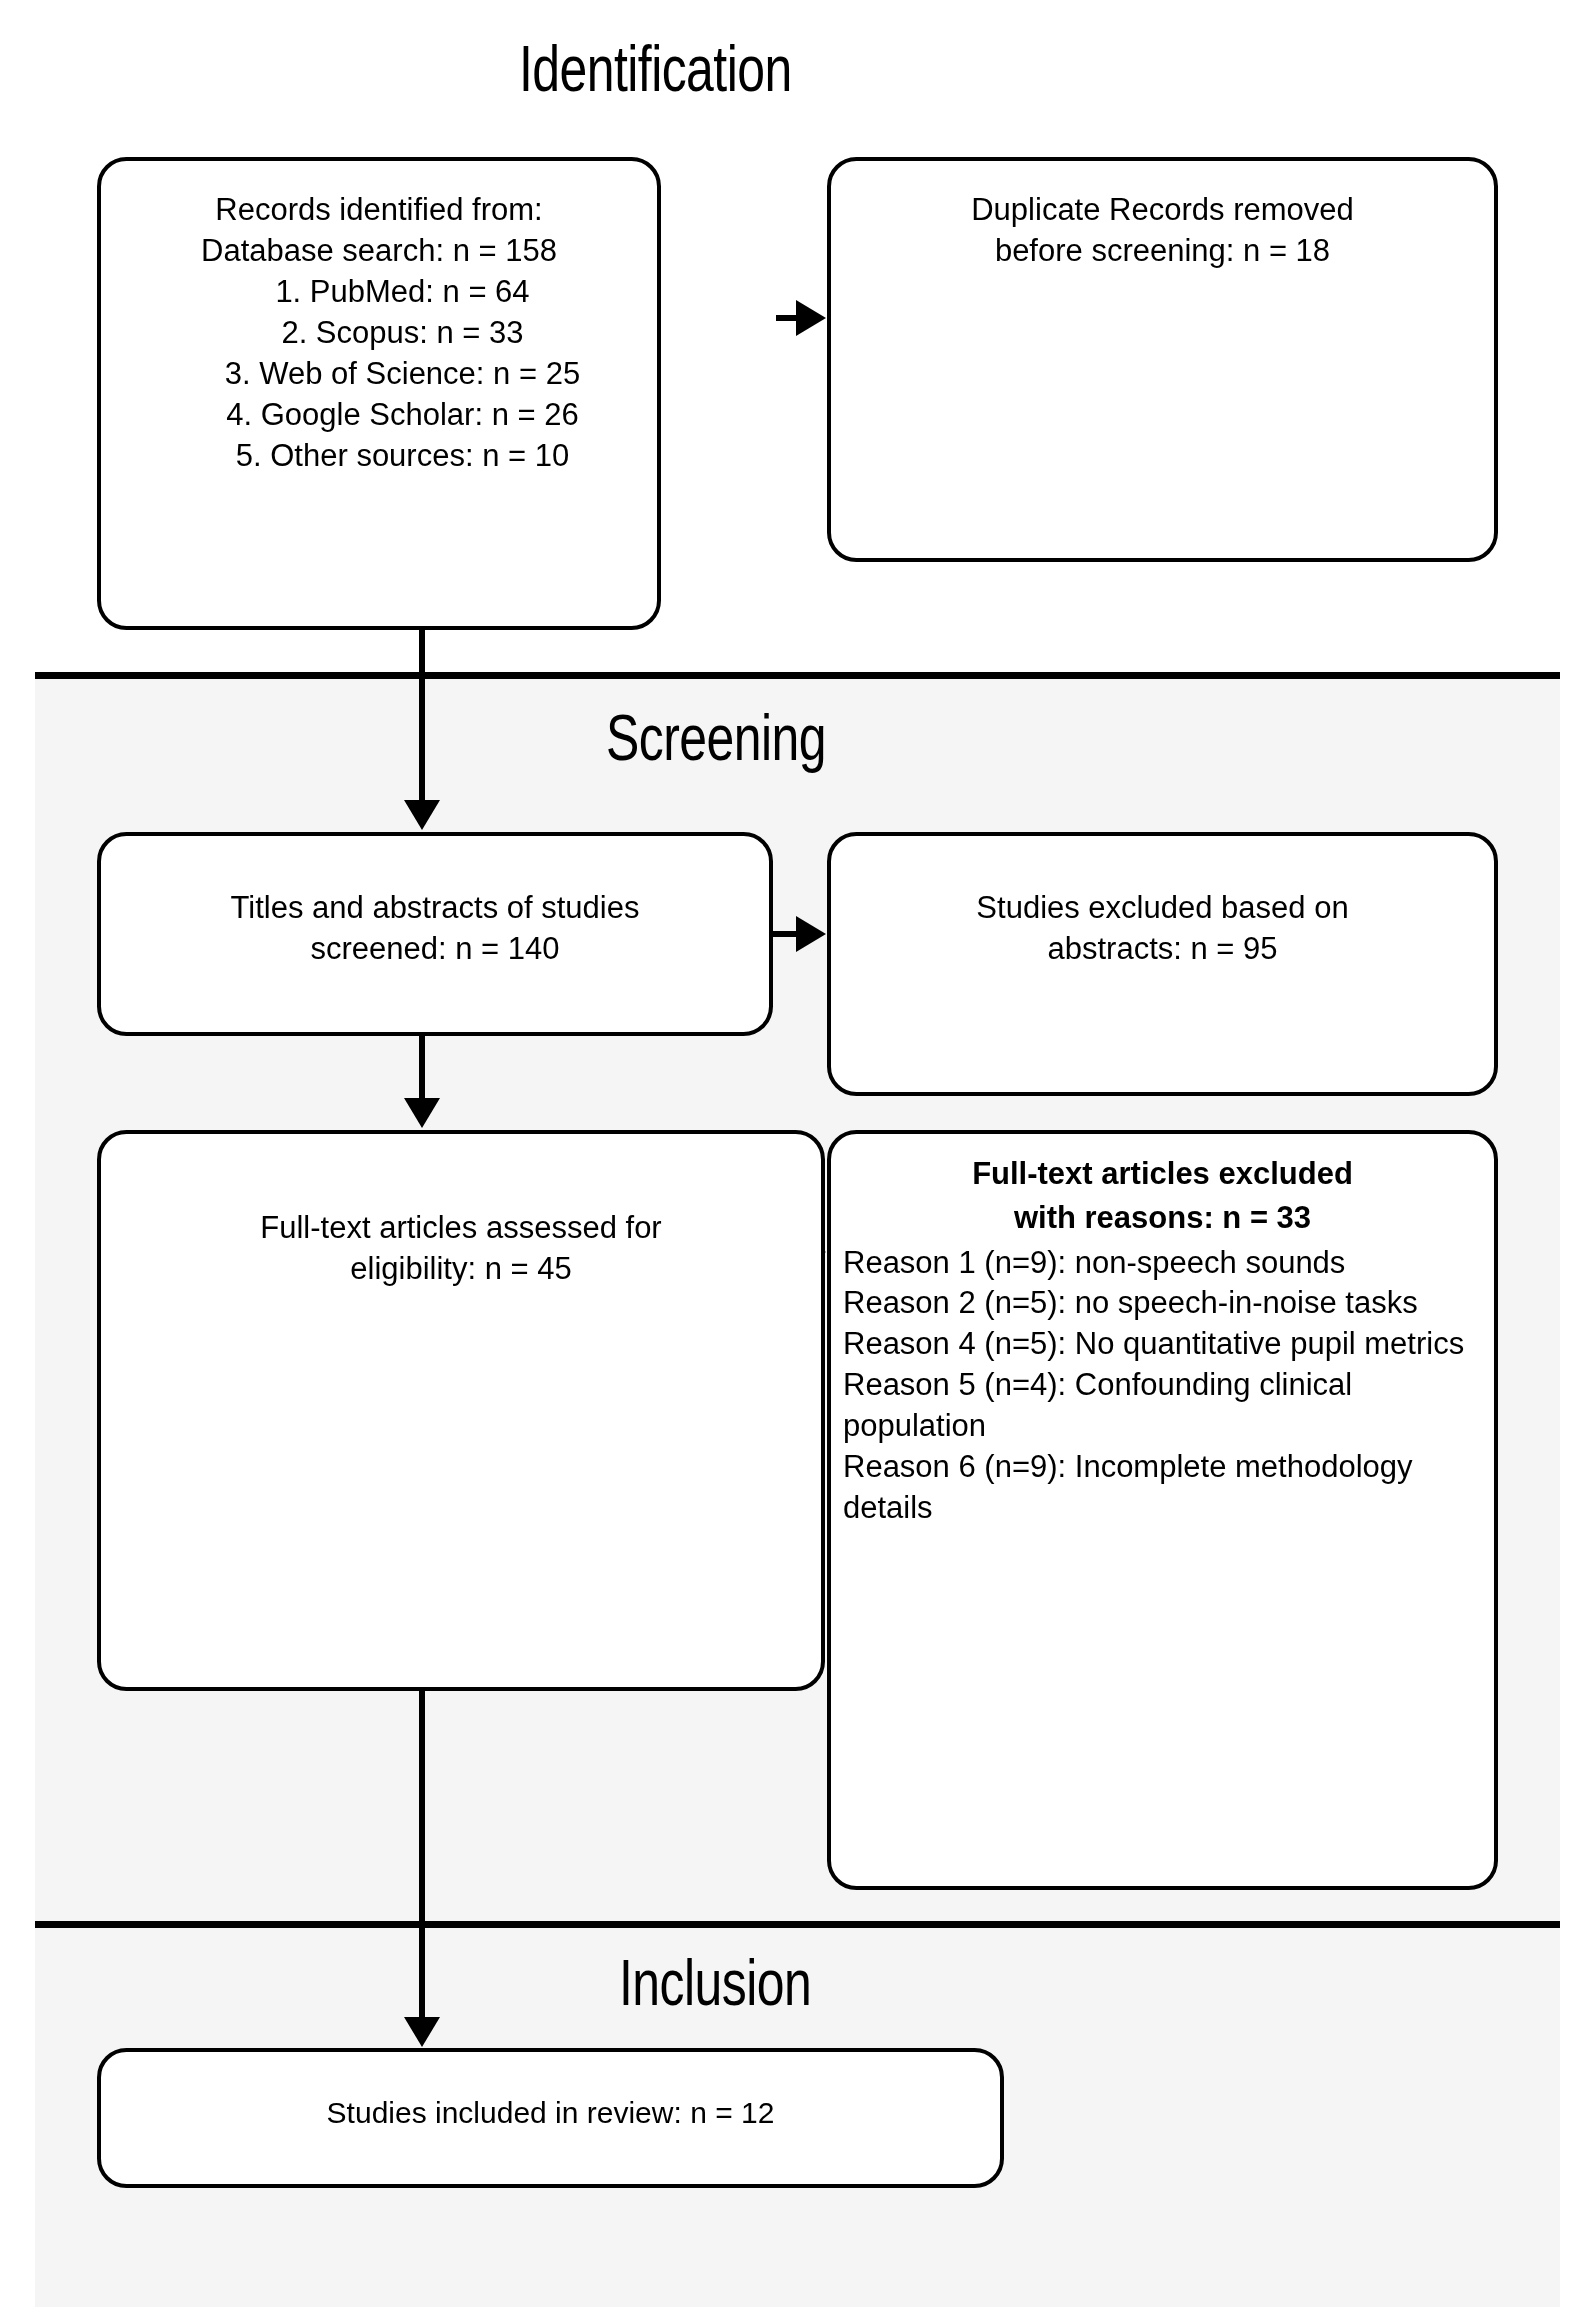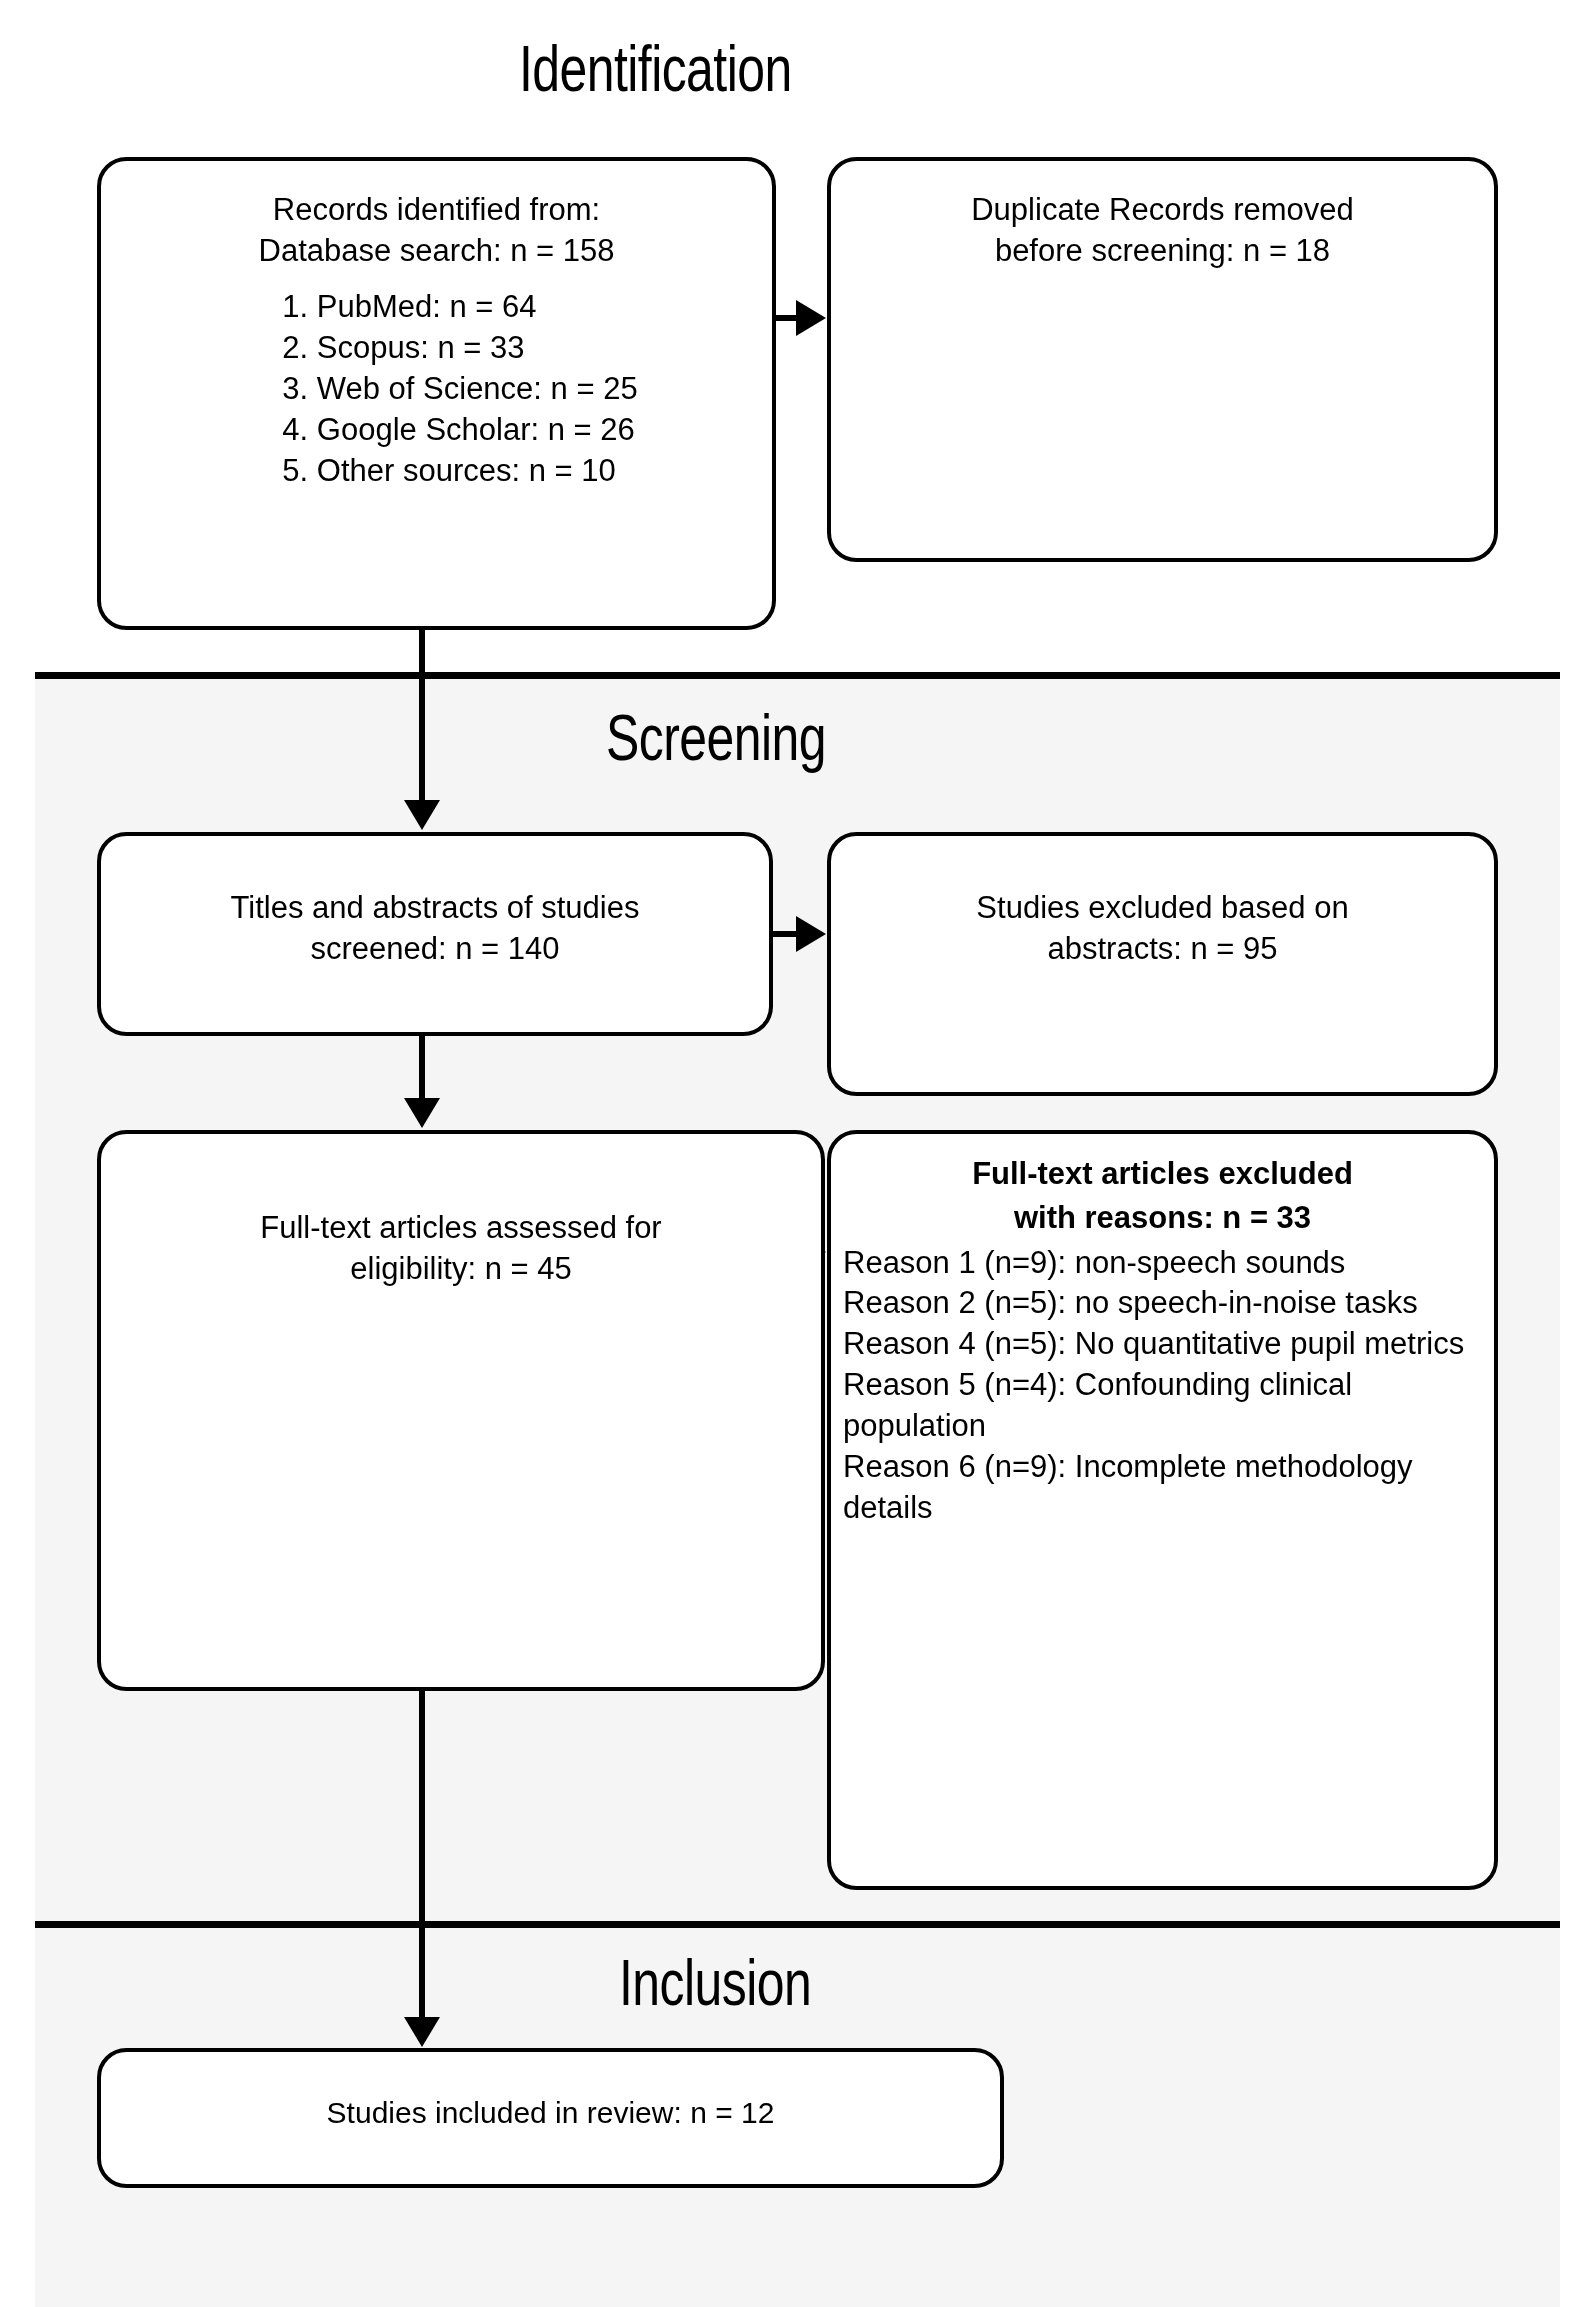--- a/index.html
+++ b/index.html
@@ -66,42 +66,42 @@
     justify-content: center;
     color: #000000;
   }
   .pbox-inner {
     width: 100%;
     text-align: center;
     font-size: 31px;
     line-height: 1.32;
   }
 
-  #box-identified   { left: 97px;  top: 157px;  width: 679px; height: 473px; }
+  #box-identified   { left: 97px;  top: 157px;  width: 564px; height: 473px; }
   #box-duplicates   { left: 827px; top: 157px;  width: 671px; height: 405px; }
   #box-screened     { left: 97px;  top: 832px; width: 676px; height: 204px; }
   #box-excl-abstr   { left: 827px; top: 832px; width: 671px; height: 264px; }
   #box-fulltext     { left: 97px;  top: 1130px; width: 728px; height: 561px; }
   #box-excl-reasons { left: 827px; top: 1130px; width: 671px; height: 760px; }
   #box-included     { left: 97px;  top: 2048px; width: 907px; height: 140px; }
 
   #box-identified .pbox-inner   { padding-top: 29.4px; }
   #box-duplicates .pbox-inner   { padding-top: 29.4px; }
   #box-screened .pbox-inner     { padding-top: 52px; }
   #box-excl-abstr .pbox-inner   { padding-top: 52px; }
   #box-fulltext .pbox-inner     { padding-top: 74px; }
   #box-excl-reasons .pbox-inner { padding-top: 20px; }
   #box-included .pbox-inner     { padding-top: 41px; font-size: 30px; }
 
   
   .src-list {
-    margin: 15px;
+    margin: 0;
     padding: 0;
     list-style: none;
-    text-align: left;
+    text-align: center;
     display: inline-block;
     padding-left: 47px;
   }
   .src-list li { white-space: nowrap; }
 
   
   .reason-head { margin-bottom: 2.7px; font-weight: bold; }
   .reason-lines {
     text-align: left;
     padding: 0 10.7px 0 12px;

